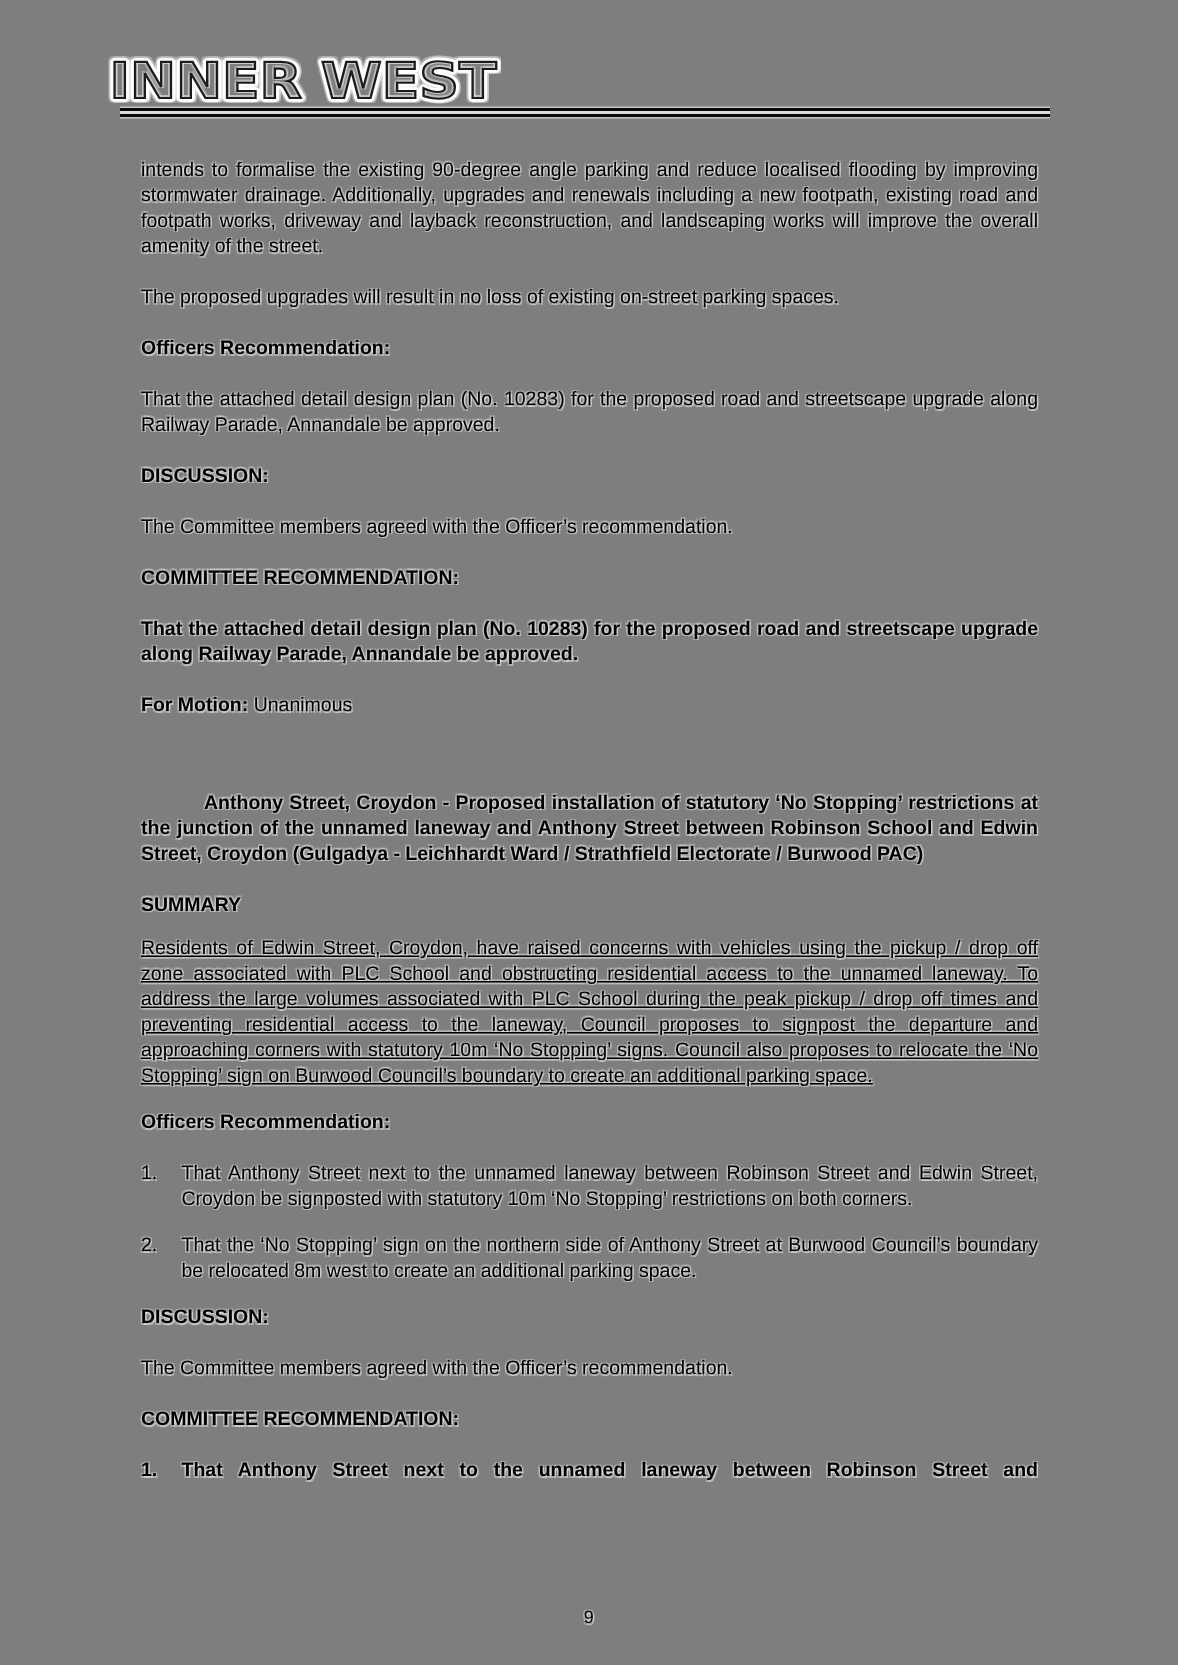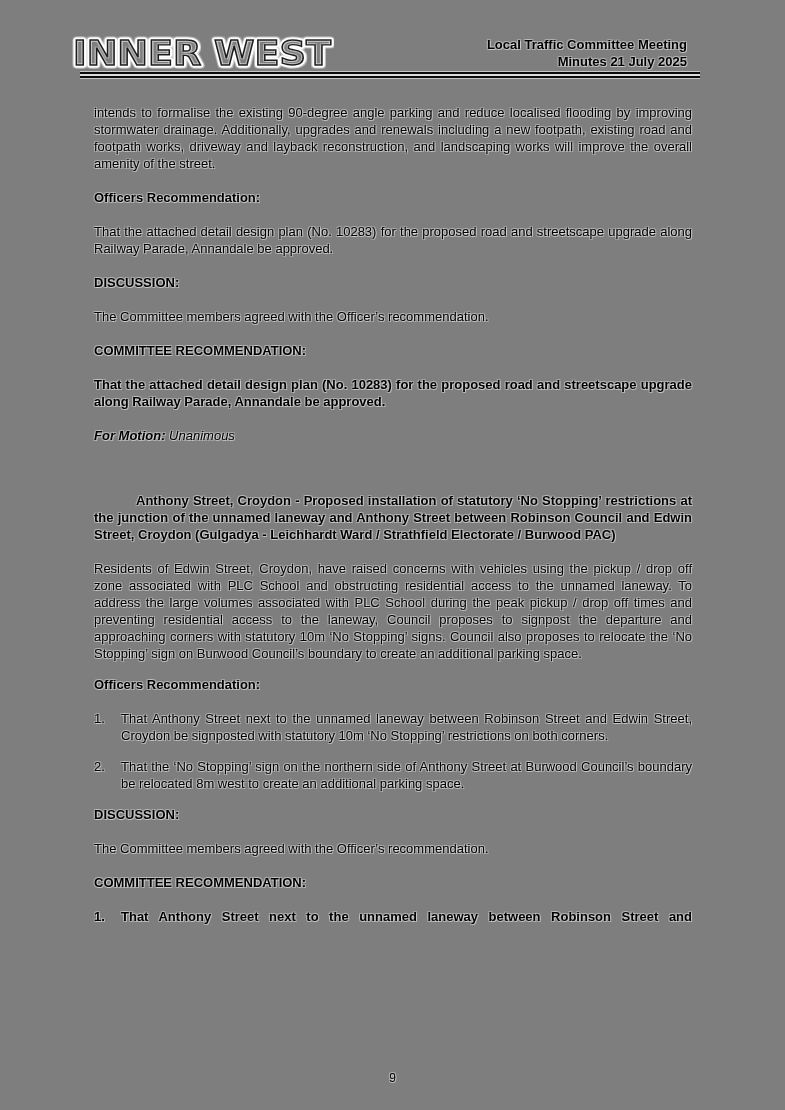--- a/index.html
+++ b/index.html
@@ -26,66 +26,64 @@
     position:absolute; top:72px; left:80px; width:620px; height:6px;
     border-top:2px solid #0a0a0a; border-bottom:2px solid #0a0a0a; background:#dcdcdc;
     box-shadow:0 1px 0 rgba(255,255,255,.55), 0 -1px 0 rgba(255,255,255,.55);
   }
   .content { position:absolute; left:94px; top:104px; width:598px; }
   .content p, .content .h { margin:0 0 17px; }
   p.j { text-align:justify; }
   .h { font-weight:bold; }
   .h-ul { font-weight:bold; }
   .bold { font-weight:bold; }
-  .motion { margin-top:7px !important;font-style:italic; }
+  .motion { margin-top:7px !important; }
   .item-heading { display:flex; font-weight:bold; margin:48px 0 17px; }
   .item-label { width:106px; flex:none; }
   .item-title { flex:1; text-align:justify; text-indent:42px; }
   .summary-h { margin-bottom:12px !important; }
-  .summary-p { margin-bottom:14px !important; }
+  .summary-p { margin-bottom:14px !important;text-decoration:underline; }
   .numrow { display:flex; margin:0 0 14px; }
   .numrow .num { width:27px; flex:none; }
   .numrow .numtext { flex:1; text-align:justify; }
   .force-justify { text-align:justify; text-align-last:justify; }
   .page-number { position:absolute; left:0; top:1070px; width:785px; text-align:center; font-size:12px; }
 </style>
 </head>
 <body>
 
 <div class="header">
   <svg class="logo" width="262" height="42" viewBox="0 0 262 42" aria-hidden="true">
     <text class="logo-halo" x="1" y="33" textLength="258" lengthAdjust="spacingAndGlyphs">INNER WEST</text>
     <text class="logo-line" x="1" y="33" textLength="258" lengthAdjust="spacingAndGlyphs">INNER WEST</text>
   </svg>
-  <div class="header-title">
-    <div>Local Traffic Committee Meeting</div>
-    <div>Minutes 21 July 2025</div>
-  </div>
 </div>
 <div class="header-rule"></div>
 
 <div class="content">
 
   <p class="j">intends to formalise the existing 90-degree angle parking and reduce localised flooding by improving stormwater drainage. Additionally, upgrades and renewals including a new footpath, existing road and footpath works, driveway and layback reconstruction, and landscaping works will improve the overall amenity of the street.</p>
+  <p class="j">The proposed upgrades will result in no loss of existing on-street parking spaces.</p>
 
   <div class="h h-ul">Officers Recommendation:</div>
   <p class="j">That the attached detail design plan (No. 10283) for the proposed road and streetscape upgrade along Railway Parade, Annandale be approved.</p>
 
   <div class="h h-ul">DISCUSSION:</div>
   <p class="j">The Committee members agreed with the Officer’s recommendation.</p>
 
   <div class="h h-ul">COMMITTEE RECOMMENDATION:</div>
   <p class="j bold">That the attached detail design plan (No. 10283) for the proposed road and streetscape upgrade along Railway Parade, Annandale be approved.</p>
 
   <p class="motion"><span class="bold">For Motion:</span> <span>Unanimous</span></p>
 
   <div class="item-heading">
-    <div class="item-title">Anthony Street, Croydon - Proposed installation of statutory ‘No Stopping’ restrictions at the junction of the unnamed laneway and Anthony Street between Robinson Council and Edwin Street, Croydon (Gulgadya - Leichhardt Ward / Strathfield Electorate / Burwood PAC)</div>
+    <div class="item-title">Anthony Street, Croydon - Proposed installation of statutory ‘No Stopping’ restrictions at the junction of the unnamed laneway and Anthony Street between Robinson School and Edwin Street, Croydon (Gulgadya - Leichhardt Ward / Strathfield Electorate / Burwood PAC)</div>
   </div>
 
+  <div class="h summary-h">SUMMARY</div>
   <p class="j summary-p">Residents of Edwin Street, Croydon, have raised concerns with vehicles using the pickup / drop off zone associated with PLC School and obstructing residential access to the unnamed laneway. To address the large volumes associated with PLC School during the peak pickup / drop off times and preventing residential access to the laneway, Council proposes to signpost the departure and approaching corners with statutory 10m ‘No Stopping’ signs. Council also proposes to relocate the ‘No Stopping’ sign on Burwood Council’s boundary to create an additional parking space.</p>
 
   <div class="h h-ul">Officers Recommendation:</div>
 
   <div class="numrow">
     <div class="num">1.</div>
     <div class="numtext">That Anthony Street next to the unnamed laneway between Robinson Street and Edwin Street, Croydon be signposted with statutory 10m ‘No Stopping’ restrictions on both corners.</div>
   </div>
   <div class="numrow">
     <div class="num">2.</div>

